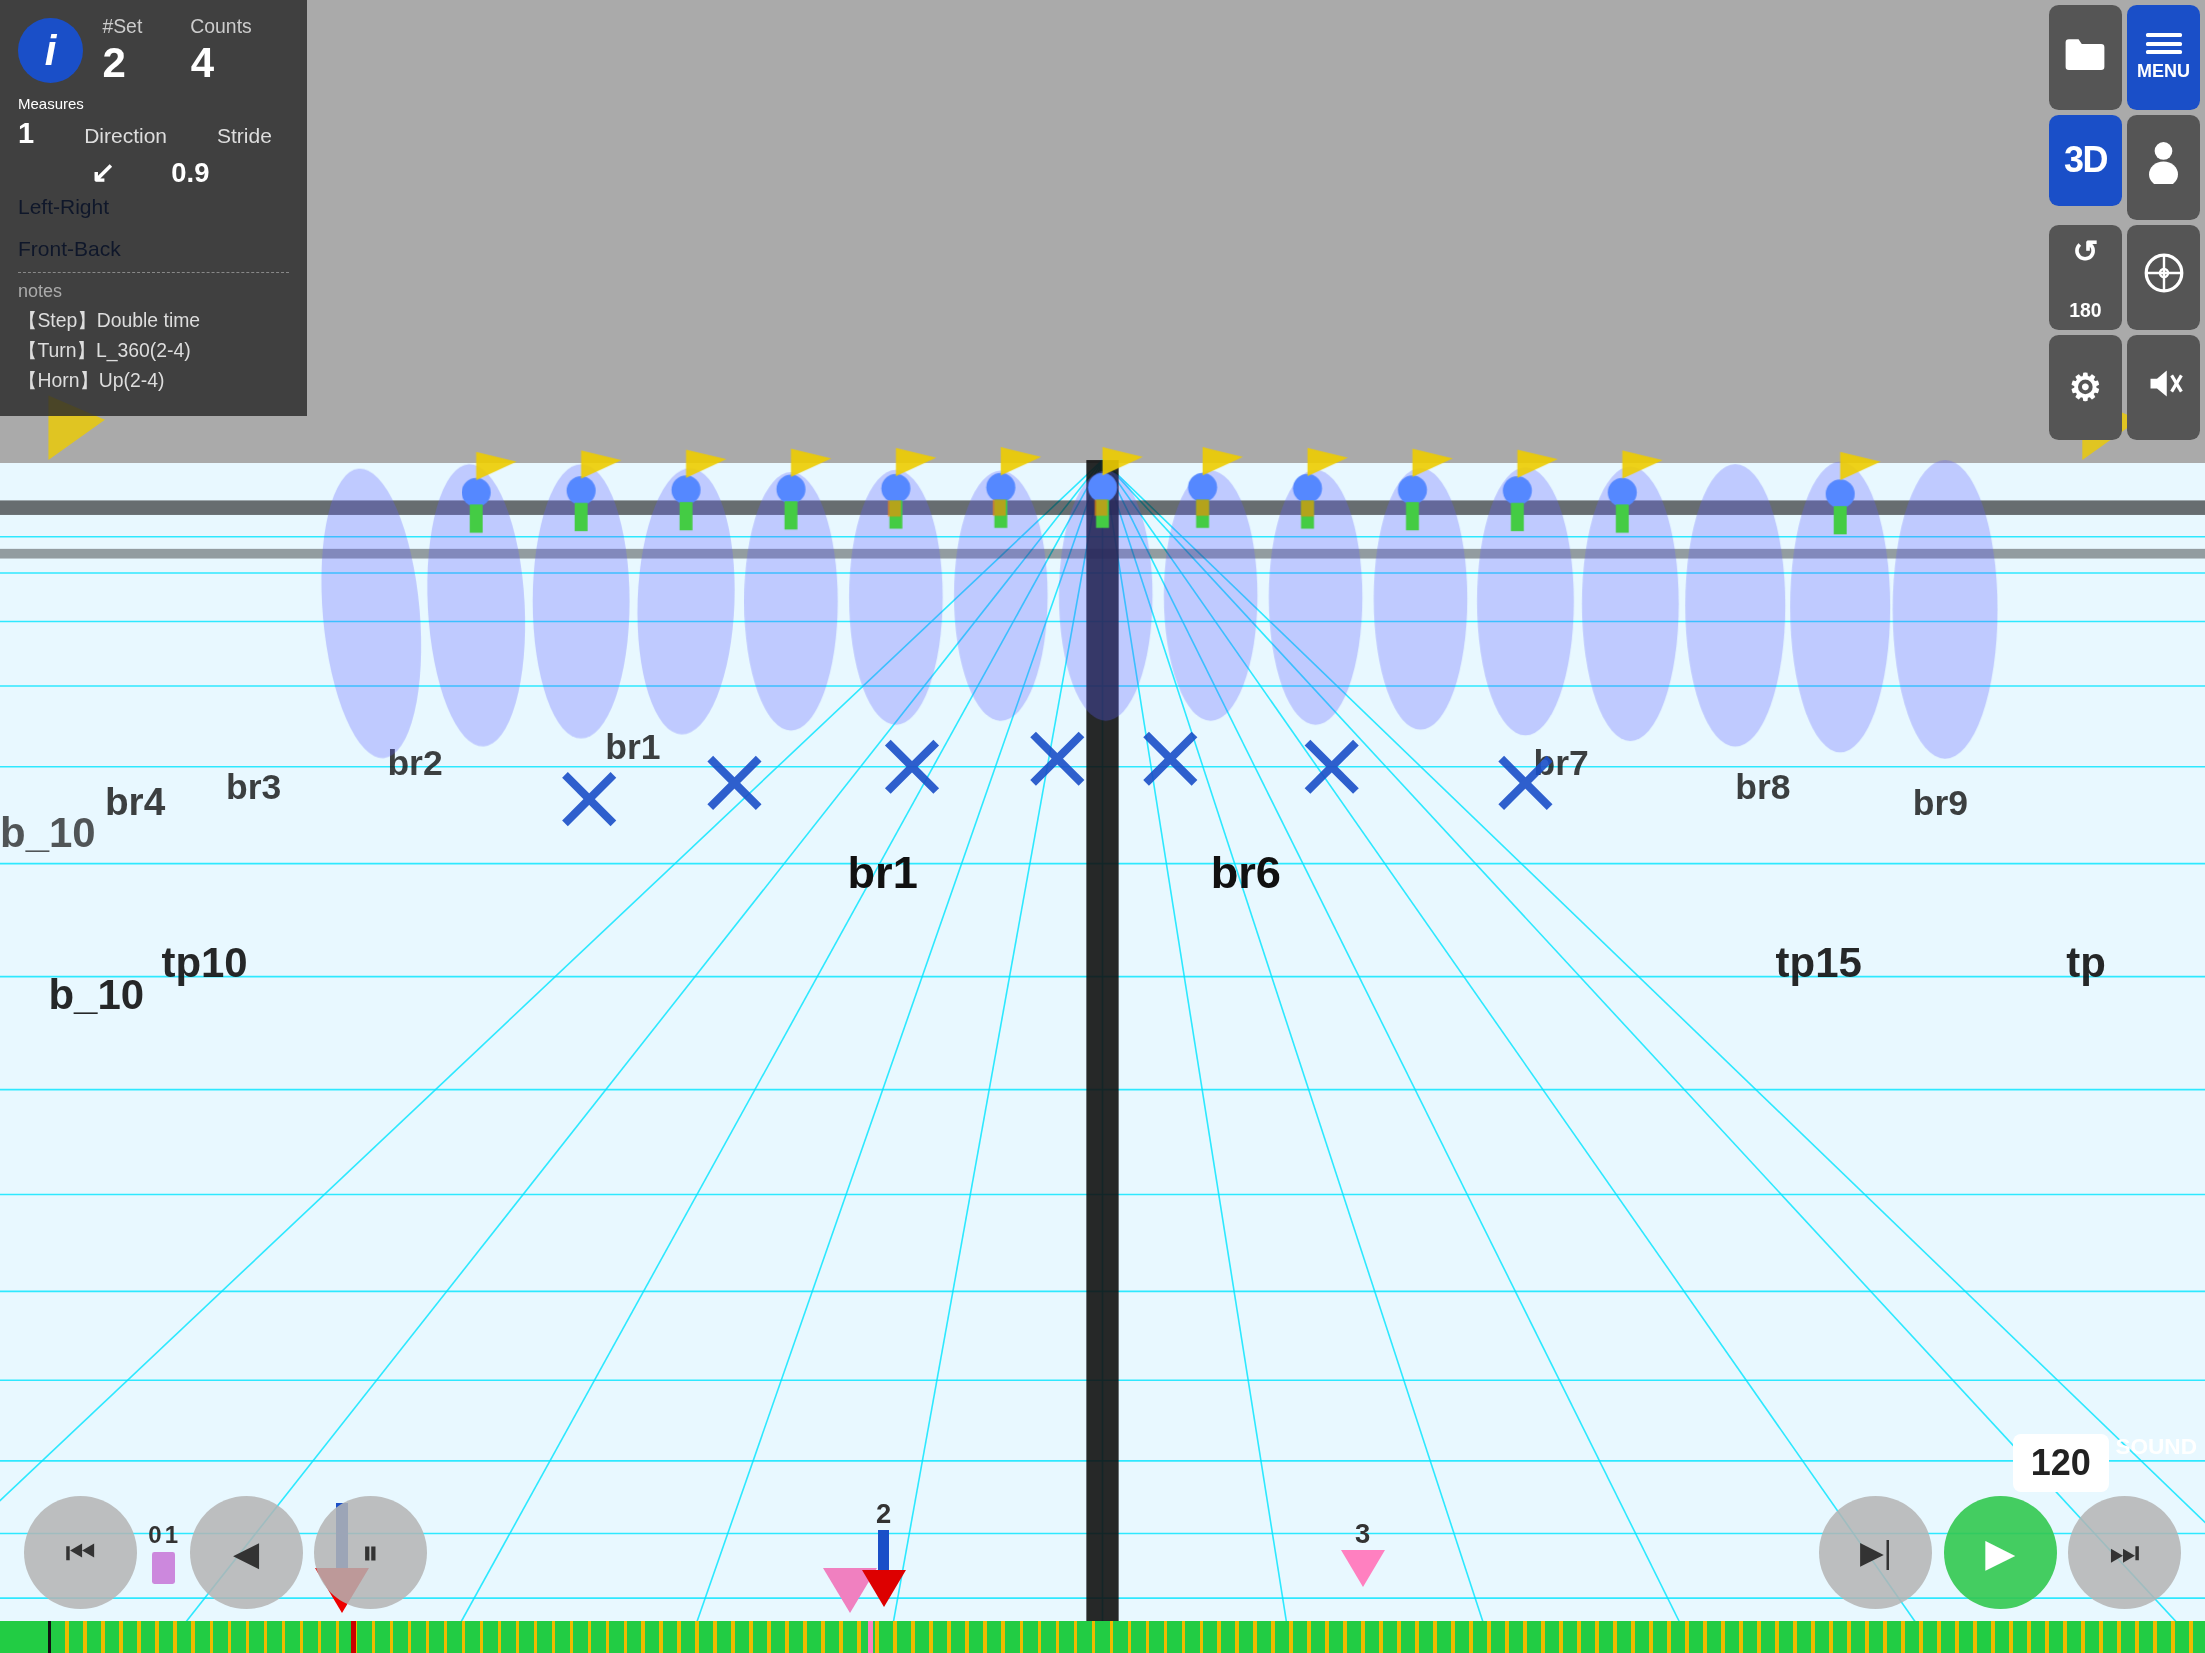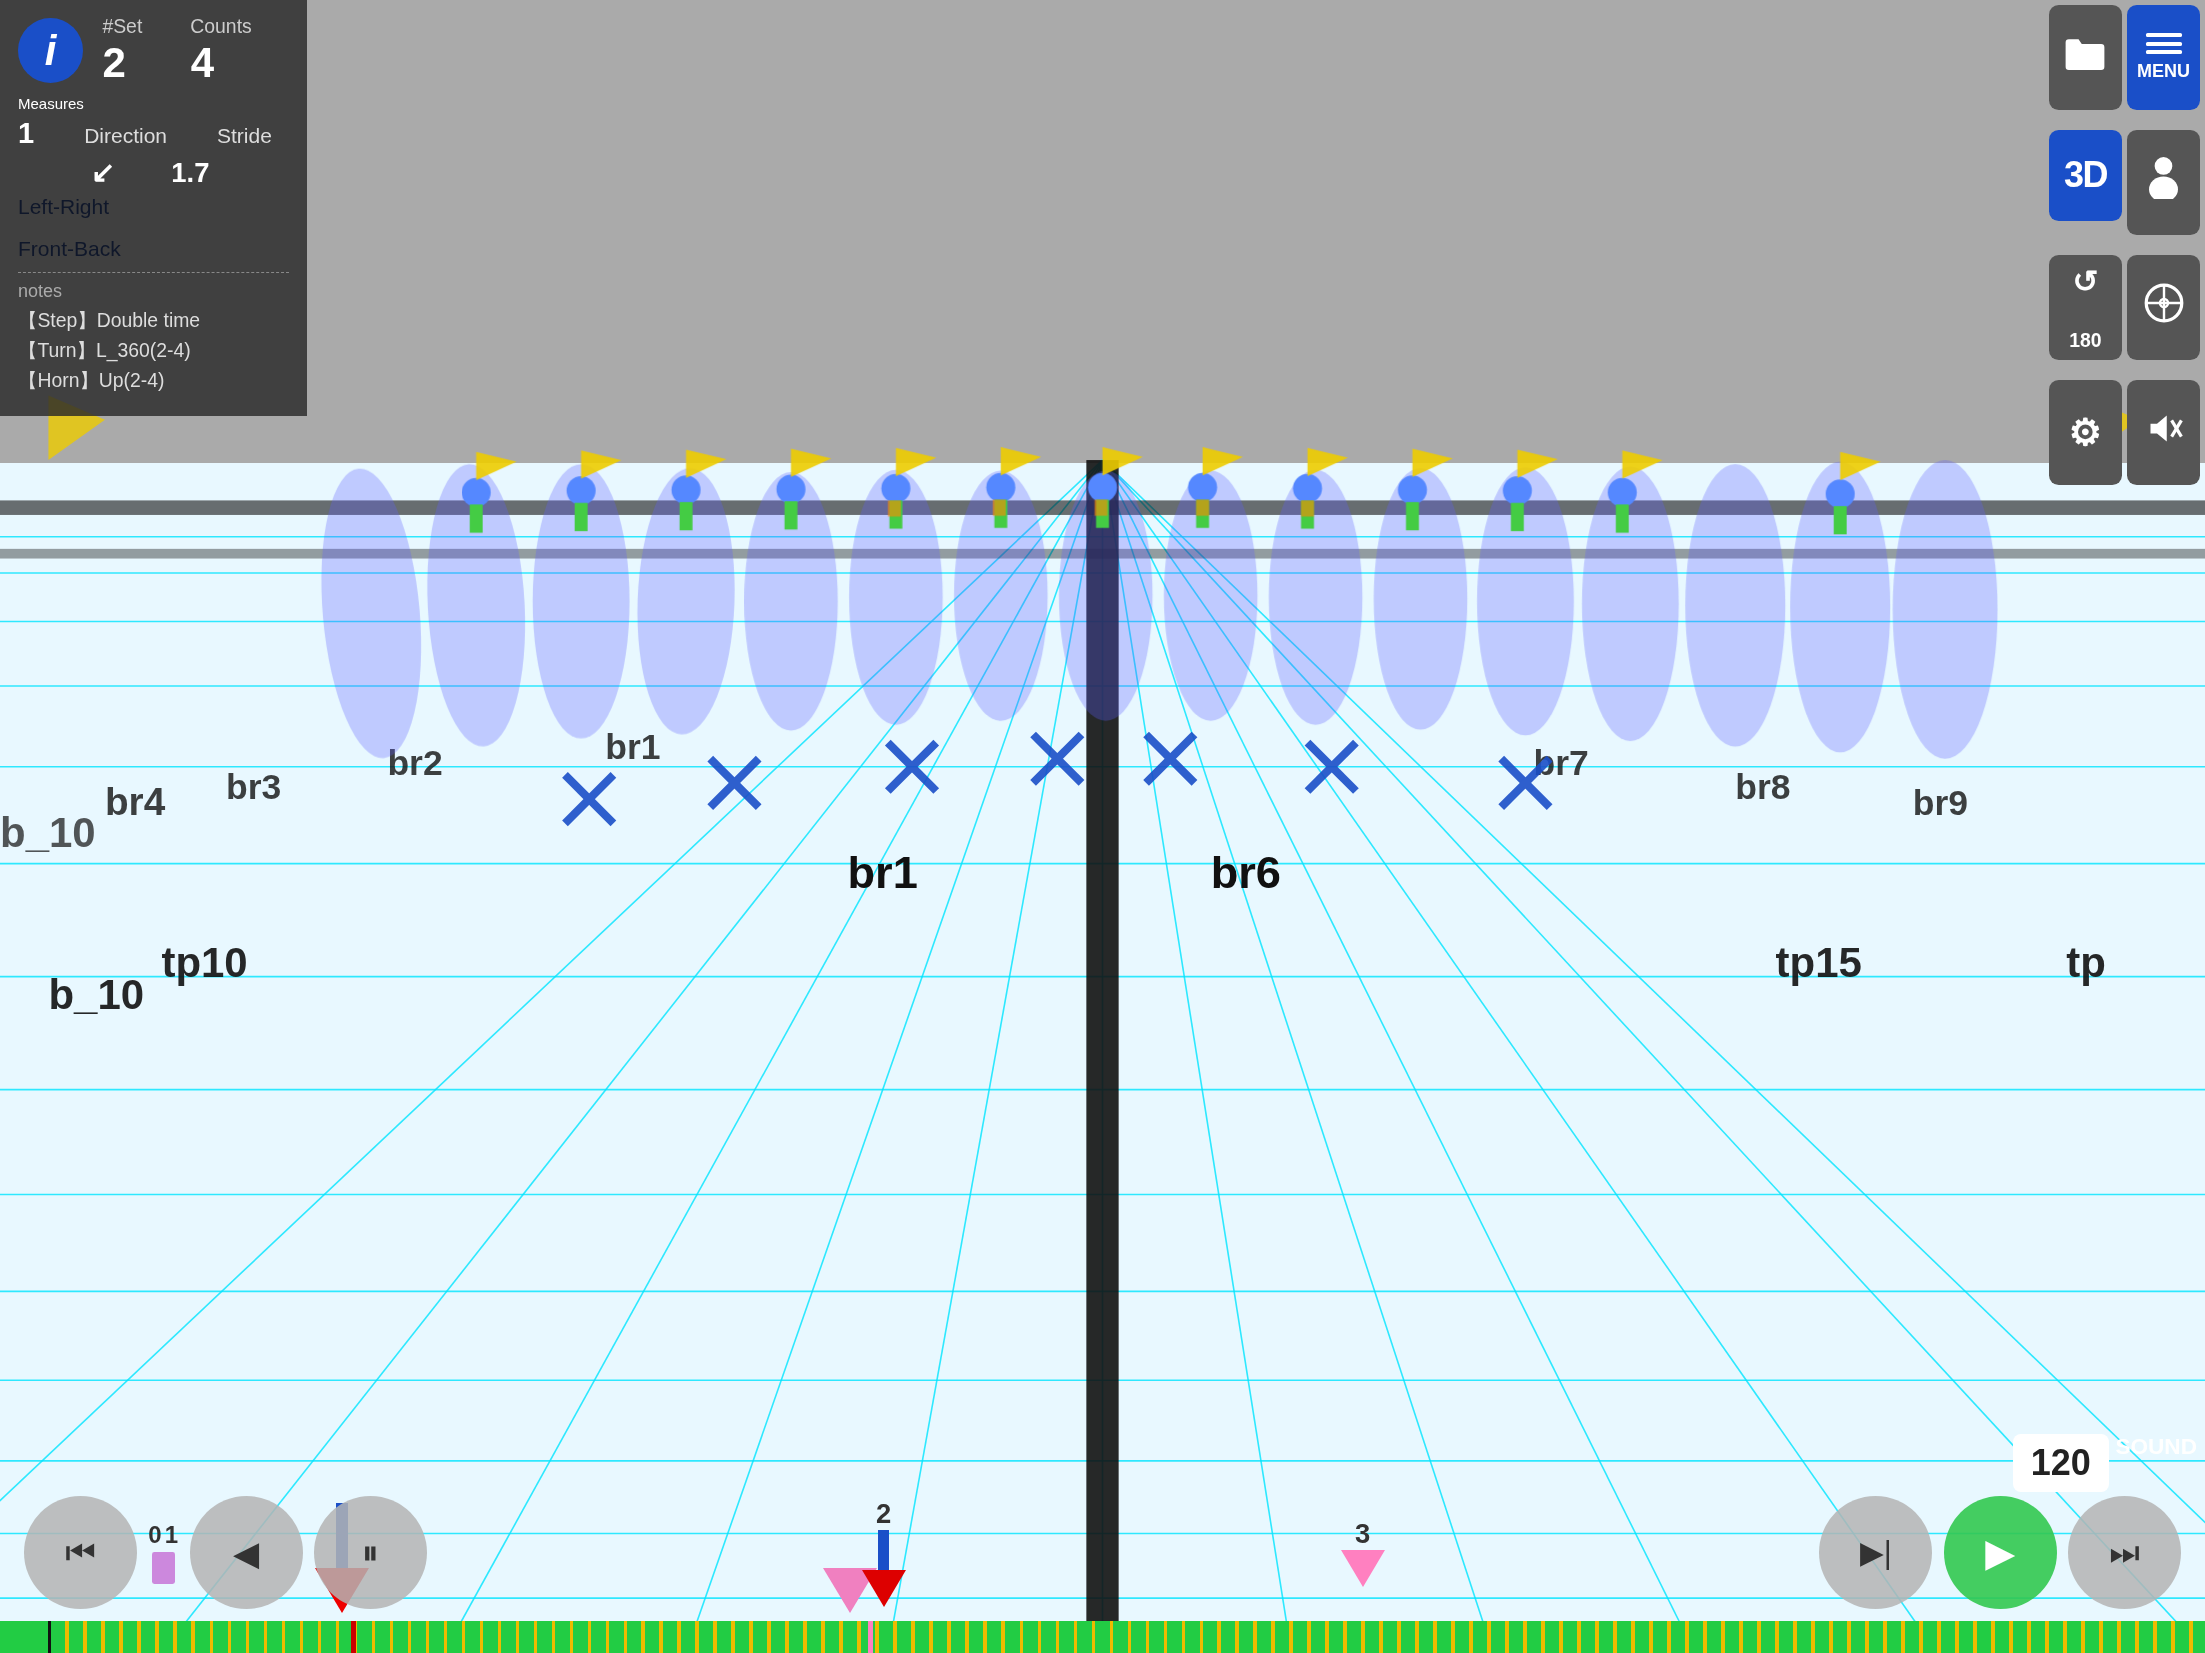--- a/index.html
+++ b/index.html
@@ -81,21 +81,21 @@
       color: #ddd;
     }
     #info-panel .notes-label { font-size: 18px; color: #aaa; margin-bottom: 4.8px; }
     #info-panel .note-line { margin-bottom: 3.2px; }
 
     
     #right-toolbar {
       position: absolute;
       top: 0; right: 0;
       width: 161px;
-      display: flex; flex-direction: column; gap: 20px;
+      display: flex; flex-direction: column; gap: 5px;
       padding: 4.8px;
       z-index: 20;
     }
     .tb-row {
       display: flex; gap: 4.8px;
     }
     .tb-btn {
       flex: 1;
       background: #555;
       border-radius: 9.7px;
@@ -364,21 +364,21 @@
   <div class="measures-row">
     <span class="measures-label">Measures</span>
   </div>
   <div class="measures-row">
     <span class="measures-val">1</span>
     <span class="dir-label" style="margin-left:24px;">Direction</span>
     <span class="stride-label" style="margin-left:24px;">Stride</span>
   </div>
   <div class="dir-stride-row">
     <span style="font-size:29px;font-weight:bold;margin-left:73px;">↙</span>
-    <span style="font-size:27.4px;font-weight:bold;margin-left:24px;">1.7</span>
+    <span style="font-size:27.4px;font-weight:bold;margin-left:24px;">0.9</span>
   </div>
   <div class="lr-fb">Left-Right</div>
   <div style="height:14.5px;"></div>
   <div class="lr-fb">Front-Back</div>
   <div class="notes-section">
     <div class="notes-label">notes</div>
     <div class="note-line">【Step】Double time</div>
     <div class="note-line">【Turn】L_360(2-4)</div>
     <div class="note-line">【Horn】Up(2-4)</div>
   </div>

